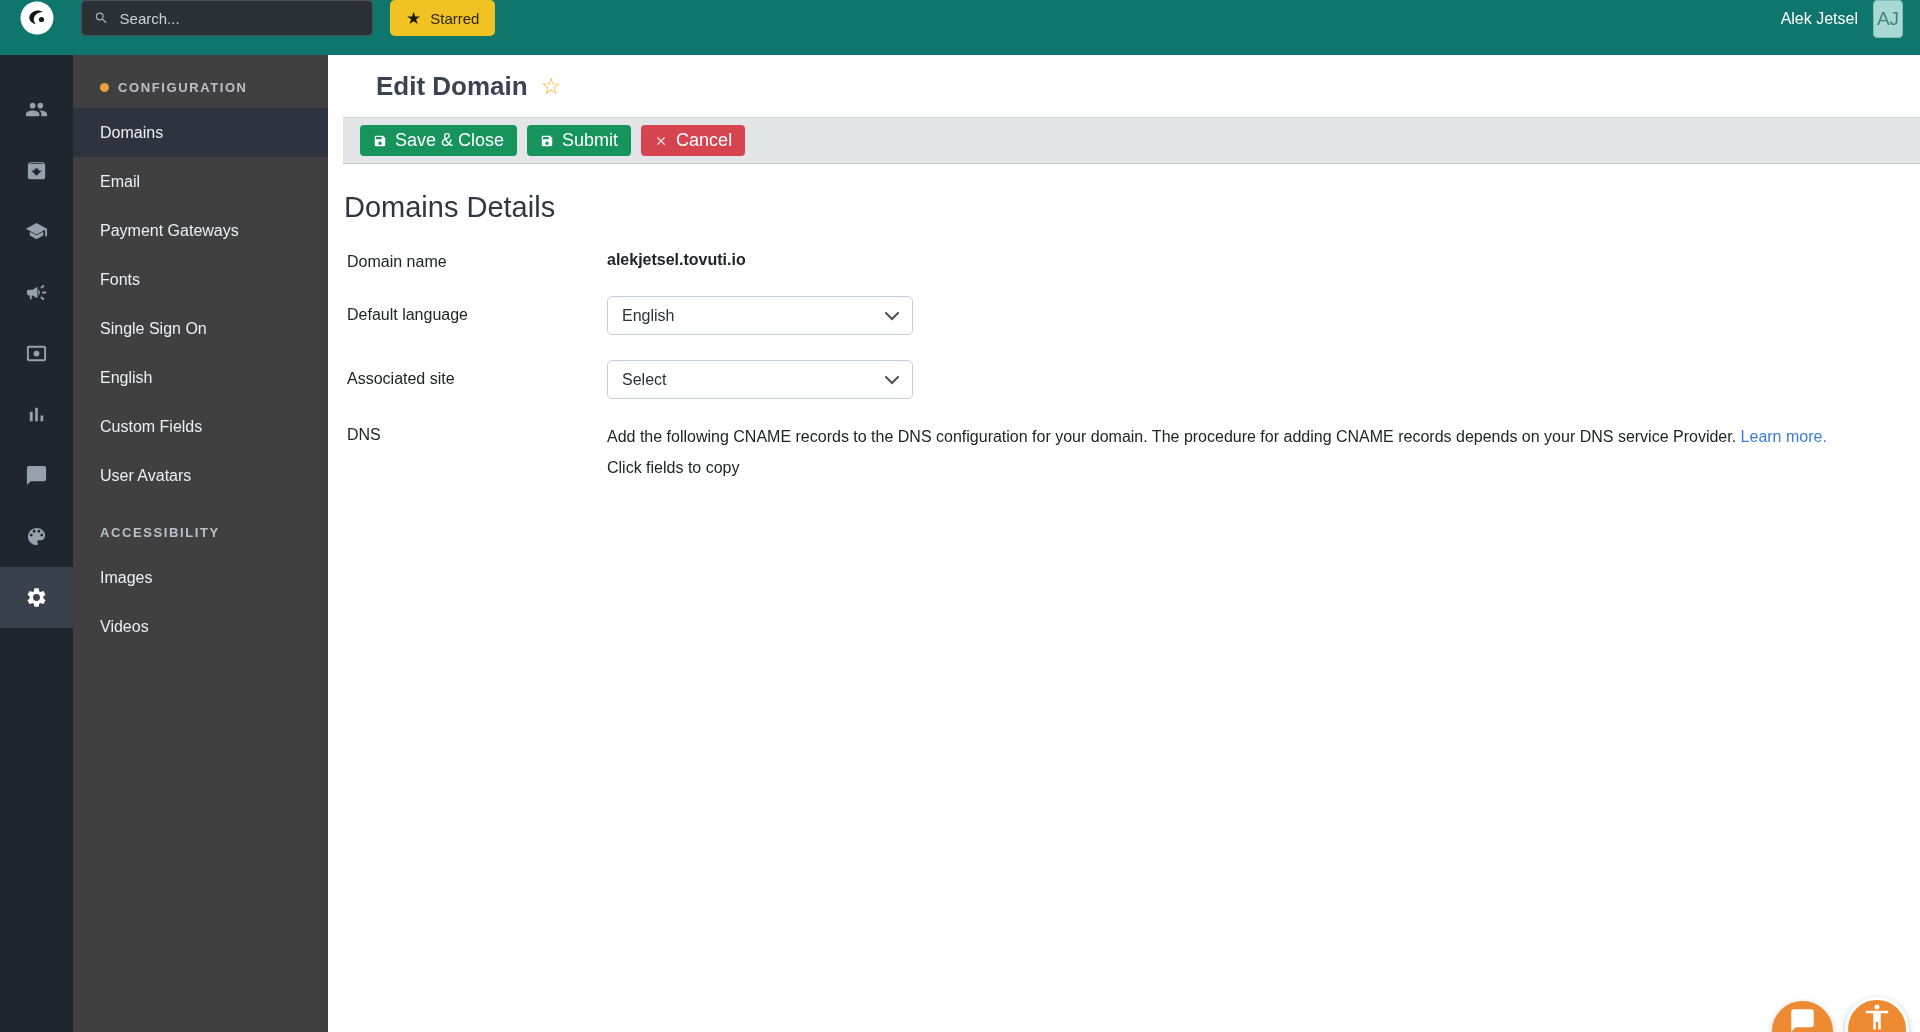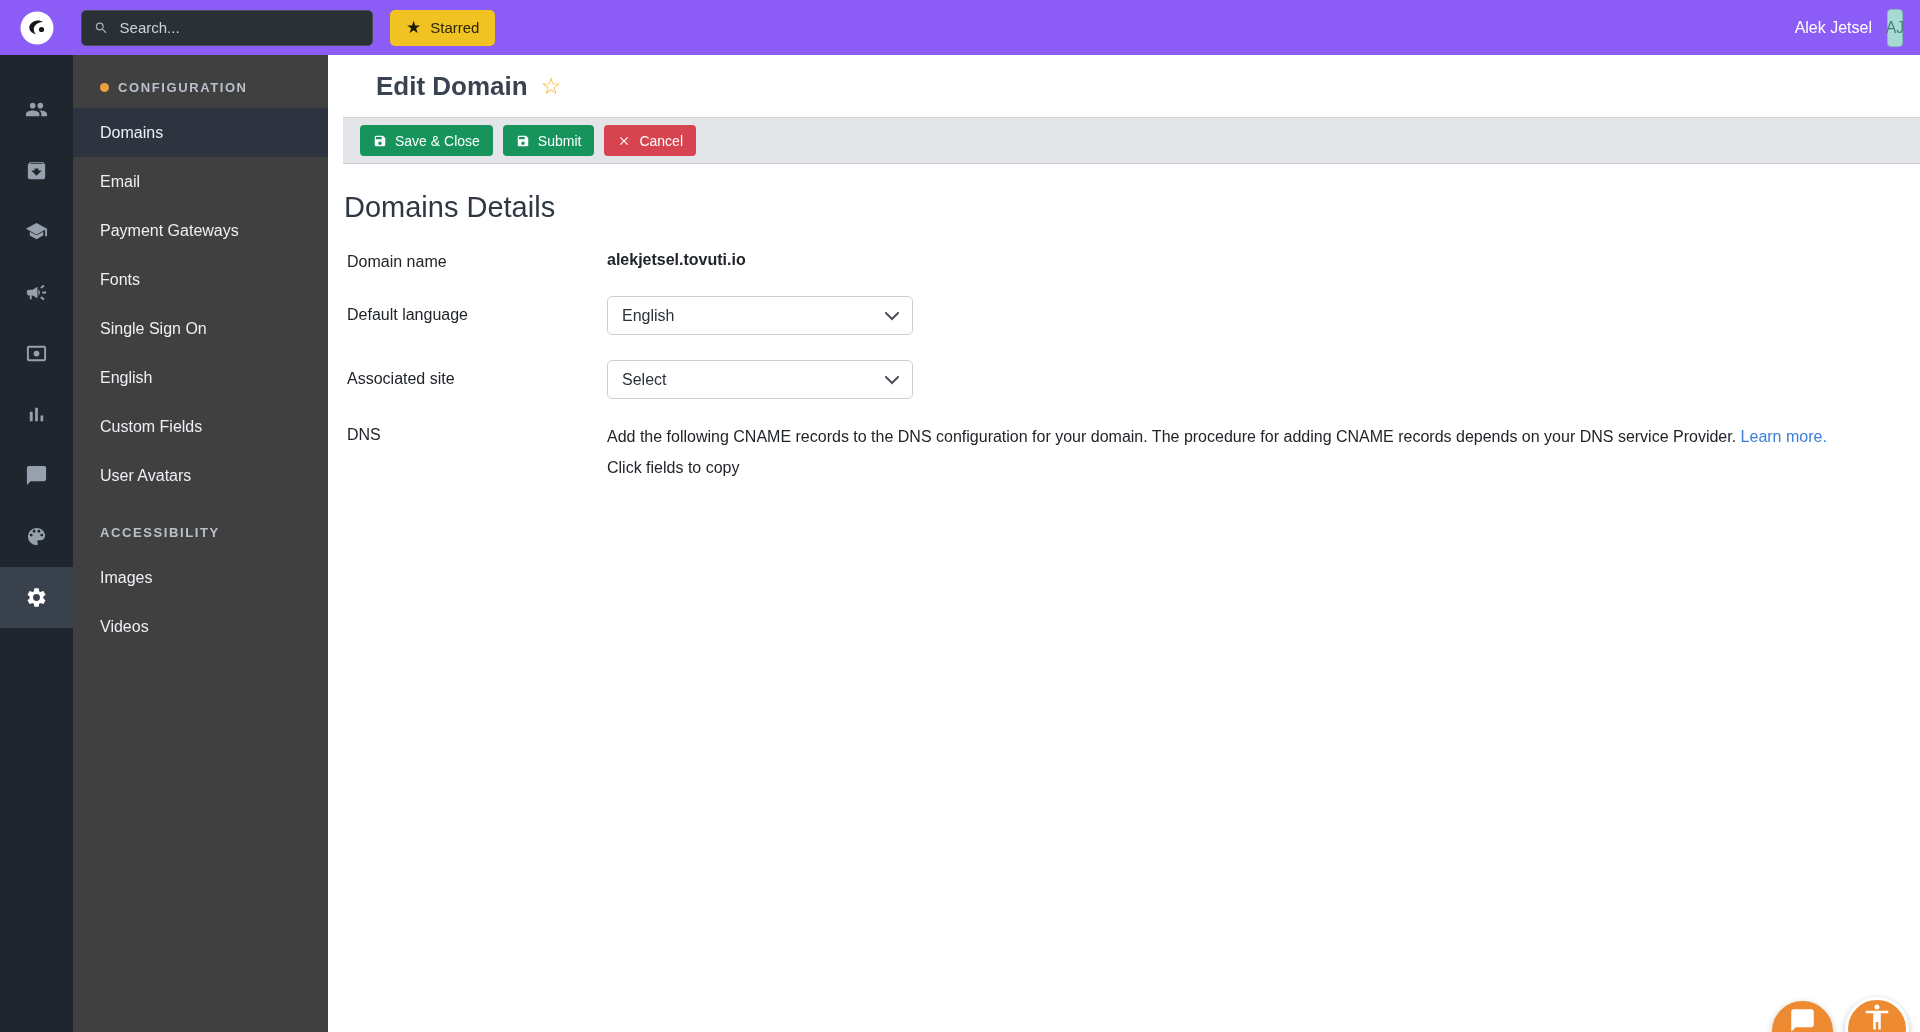--- a/index.html
+++ b/index.html
@@ -8,22 +8,22 @@
     width: 1920px; height: 1032px;
     overflow: hidden;
     font-family: "Liberation Sans", sans-serif;
     background: #ffffff;
   }
 
   
   .topbar {
     position: absolute; top: 0; left: 0;
     width: 1920px; height: 55px;
-    background: #8b5cf6;
-    display: flex; align-items: center;
+    background: #0f766e;
+    display: flex; align-items: flex-start;
     z-index: 30;
   }
   .logo { margin-left: 19px; width: 36px; height: 36px; cursor: pointer; flex: 0 0 auto; }
   .search-box {
     margin-left: 26px; width: 292px; height: 36px;
     background: #2b3036; border: 1px solid #474d55; border-radius: 5px;
     display: flex; align-items: center; padding: 0 12px; gap: 9px;
   }
   .search-box input {
     background: transparent; border: none; outline: none;
@@ -35,23 +35,23 @@
     margin-left: 17px; height: 36px; padding: 0 16px;
     background: #f0c323; border: none; border-radius: 5px;
     color: #2e2606; font-size: 15px; font-weight: 500;
     display: inline-flex; align-items: center; gap: 9px; cursor: pointer;
     font-family: "Liberation Sans", sans-serif;
   }
   .btn-starred .star-f { font-size: 17px; color: #1d1803; line-height: 1; }
   .top-right { margin-left: auto; margin-right: 17px; display: flex; align-items: center; gap: 15px; }
   .username { color: #ffffff; font-size: 16px; }
   .avatar {
-    width: 16px; height: 38px; border-radius: 4px;
+    width: 30px; height: 38px; border-radius: 4px;
     background: #a9d9d3; border: 1px solid #7fbfb8;
-    color: #44817a; font-size: 16px;
+    color: #44817a; font-size: 19px;
     display: flex; align-items: center; justify-content: center; cursor: pointer;
   }
 
   
   .rail {
     position: absolute; left: 0; top: 55px; bottom: 0;
     width: 73px; background: #20262e; z-index: 20;
     display: flex; flex-direction: column; align-items: stretch;
     padding-top: 24px;
   }
@@ -92,21 +92,21 @@
   .toolbar {
     margin-left: 15px; height: 47px;
     background: #e3e5e8;
     border-top: 1px solid #d2d5d9; border-bottom: 1px solid #c6cacf;
     display: flex; align-items: center; gap: 10px; padding-left: 17px;
   }
   .btn {
     display: inline-flex; align-items: center; gap: 8px;
     height: 31px; padding: 0 13px;
     border: none; border-radius: 4px;
-    color: #ffffff; font-size: 14px; cursor: pointer;
+    color: #ffffff; font-size: 18px; cursor: pointer;
     font-family: "Liberation Sans", sans-serif;
     justify-content: flex-end;
   }
   .btn svg { width: 14px; height: 14px; fill: #ffffff; }
   .btn-green { background: #16945b; }
   .btn-red { background: #d64450; }
 
   .section-title {
     margin: 27px 0 27px 16px;
     font-size: 29px; font-weight: 500; color: #2f3742;

